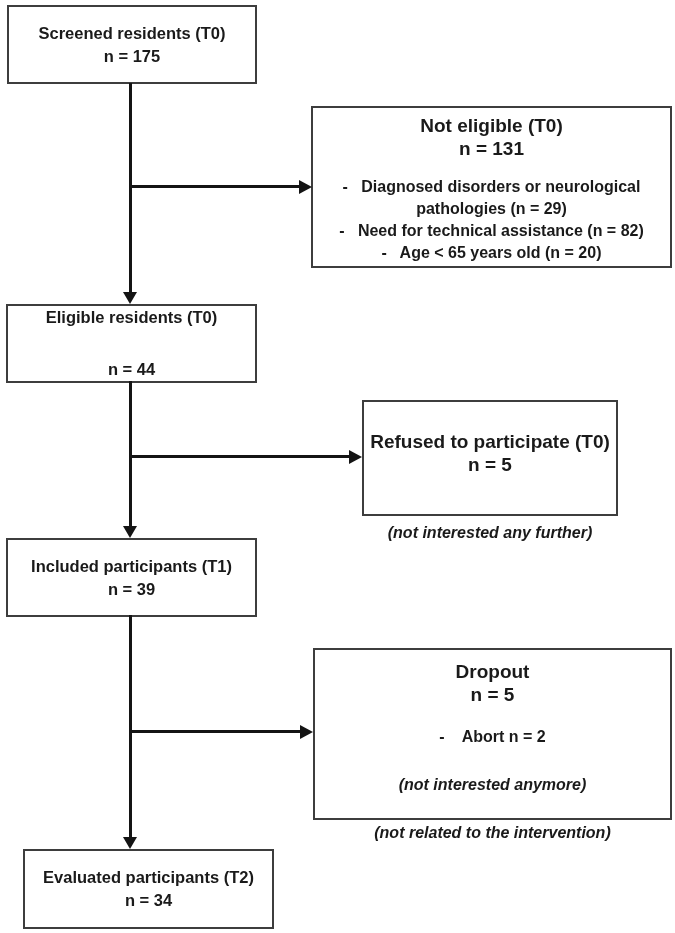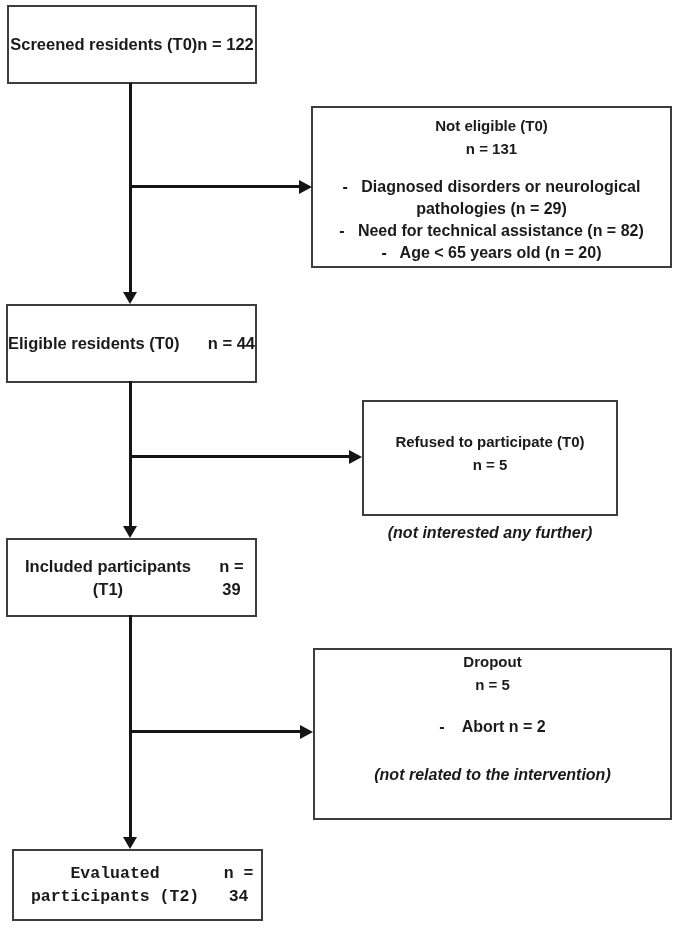--- a/index.html
+++ b/index.html
@@ -19,35 +19,36 @@
   .box {
     position: absolute;
     background: #ffffff;
     border: 2px solid #3d3d3d;
     box-sizing: border-box;
     text-align: center;
     font-weight: bold;
   }
   .box-main {
     display: flex;
+    flex-direction: column;
     align-items: center;
     justify-content: center;
     font-size: 16.5px;
     line-height: 23px;
   }
   .box-side {
     display: flex;
     flex-direction: column;
     align-items: center;
     justify-content: flex-start;
     font-size: 16px;
     line-height: 22px;
   }
   .box-side .hd {
-    font-size: 15px;
+    font-size: 19px;
     line-height: 23px;
   }
   .note {
     font-style: italic;
     margin-top: 26px;
   }
   .spacer-sm { height: 16px; flex: 0 0 auto; }
   .spacer-md { height: 20px; flex: 0 0 auto; }
   .vline {
     position: absolute;
@@ -77,21 +78,21 @@
   }
   .pad-items { padding: 0 8px; }
 </style>
 </head>
 <body>
 
 <div id="stage">
 
   <div class="box box-main" style="left:7px; top:5px; width:250px; height:79px;">
     <div>Screened residents (T0)</div>
-    <div>n = 122</div>
+    <div>n = 175</div>
   </div>
 
   <div class="box box-side" style="left:311px; top:106px; width:361px; height:162px; padding-top:6px;">
     <div class="hd">Not eligible (T0)</div>
     <div class="hd">n = 131</div>
     <div class="spacer-sm"></div>
     <div class="pad-items">-&nbsp;&nbsp; Diagnosed disorders or neurological pathologies (n = 29)</div>
     <div class="pad-items">-&nbsp;&nbsp; Need for technical assistance (n = 82)</div>
     <div class="pad-items">-&nbsp;&nbsp; Age &lt; 65 years old (n = 20)</div>
   </div>
@@ -106,29 +107,30 @@
     <div class="hd">n = 5</div>
     <div class="spacer-md"></div>
     <div class="note">(not interested any further)</div>
   </div>
 
   <div class="box box-main" style="left:6px; top:538px; width:251px; height:79px;">
     <div>Included participants (T1)</div>
     <div>n = 39</div>
   </div>
 
-  <div class="box box-side" style="left:313px; top:648px; width:359px; height:172px; ">
+  <div class="box box-side" style="left:313px; top:648px; width:359px; height:172px; padding-top:10px;">
     <div class="hd">Dropout</div>
     <div class="hd">n = 5</div>
     <div class="spacer-md"></div>
     <div>-&nbsp;&nbsp;&nbsp; Abort n = 2</div>
+    <div class="note">(not interested anymore)</div>
     <div class="note">(not related to the intervention)</div>
   </div>
 
-  <div class="box box-main" style="left:12px; top:849px; width:251px; height:72px;font-family:Liberation Mono, monospace;">
+  <div class="box box-main" style="left:23px; top:849px; width:251px; height:80px;">
     <div>Evaluated participants (T2)</div>
     <div>n = 34</div>
   </div>
 
   <div class="vline" style="left:129px; top:83px; height:209px;"></div>
   <div class="arrow-down" style="left:123px; top:292px;"></div>
 
   <div class="hline" style="left:130px; top:185px; width:169px;"></div>
   <div class="arrow-right" style="left:299px; top:180px;"></div>
 

